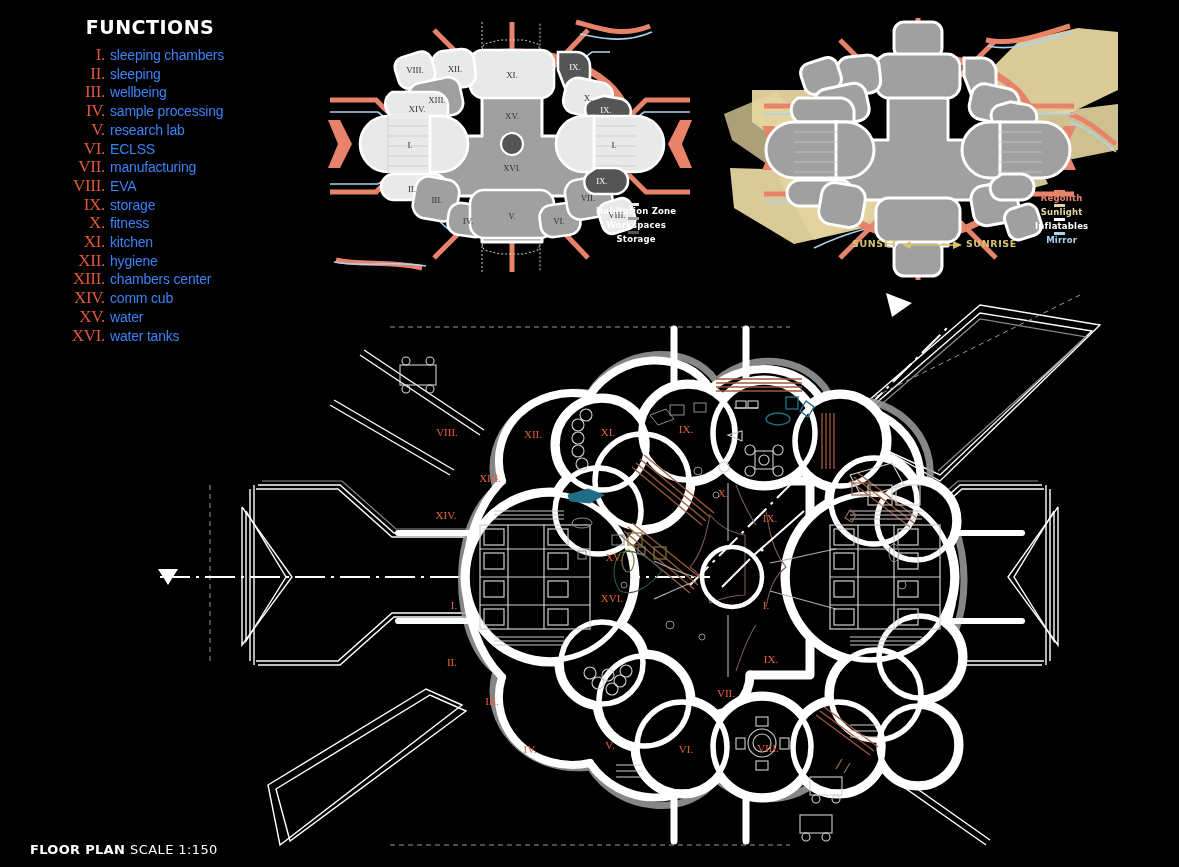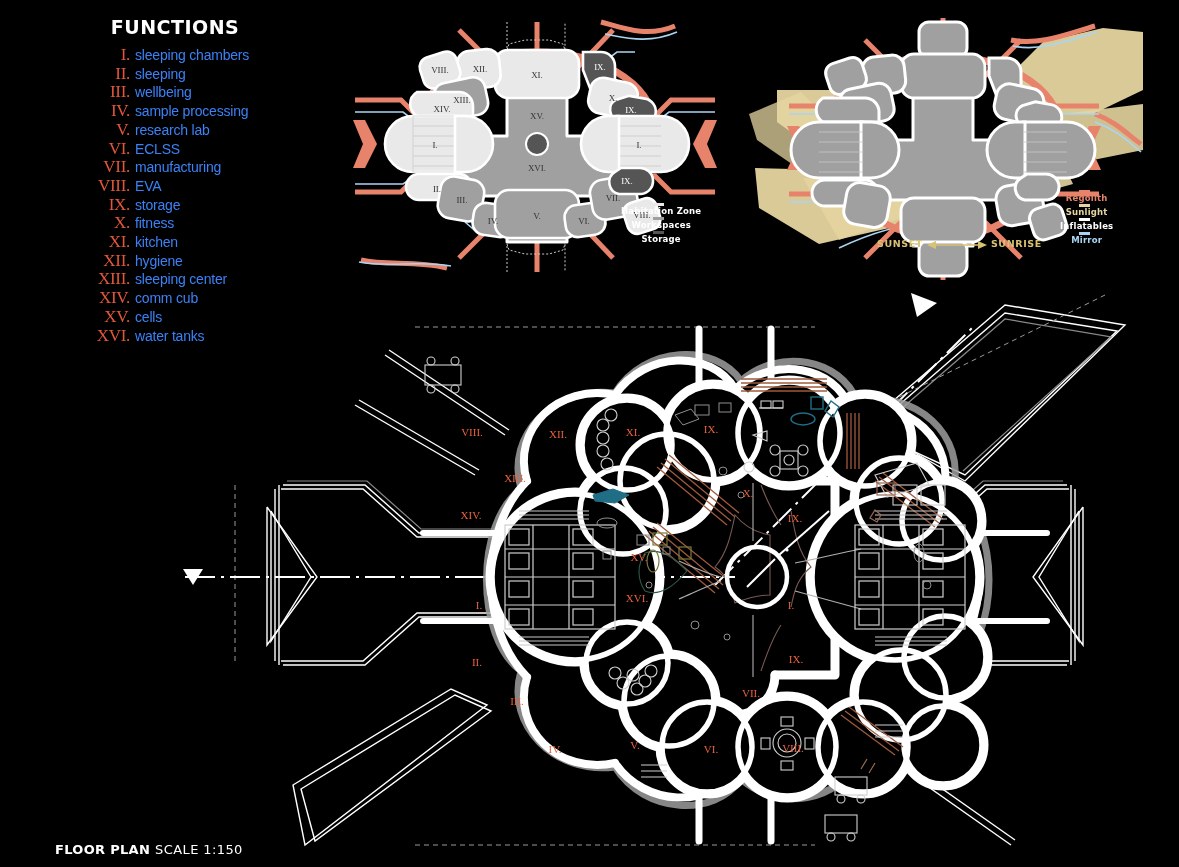--- a/index.html
+++ b/index.html
@@ -2,21 +2,21 @@
 <html><head>
 <meta charset="utf-8">
 <title>Lunar Habitat Floor Plan</title>
 <style>
   html,body{margin:0;padding:0;background:#000;}
   body{
     width:1179px;height:867px;position:relative;overflow:hidden;
     font-family:"Liberation Sans", sans-serif;
     background:#000;color:#fff;
   }
-  .board{position:absolute;inset:0;margin-left:25px;}
+  .board{position:absolute;inset:0;}
 
   
   #functions-legend{position:absolute;left:0;top:16px;width:300px;}
   #functions-title{
     text-align:center;font-size:19px;font-weight:bold;letter-spacing:.5px;
     color:#fff;margin:0 0 8px 0;font-family:"DejaVu Sans", sans-serif;
     transform:scaleY(1.05);
   }
   .fn-row{display:flex;align-items:baseline;line-height:18.7px;}
   .fn-num{
@@ -102,29 +102,29 @@
         <div class="fn-row">
           <span class="fn-num">XI.</span>
           <span class="fn-label">kitchen</span>
         </div>
         <div class="fn-row">
           <span class="fn-num">XII.</span>
           <span class="fn-label">hygiene</span>
         </div>
         <div class="fn-row">
           <span class="fn-num">XIII.</span>
-          <span class="fn-label">sleeping center</span>
+          <span class="fn-label">chambers center</span>
         </div>
         <div class="fn-row">
           <span class="fn-num">XIV.</span>
           <span class="fn-label">comm cub</span>
         </div>
         <div class="fn-row">
           <span class="fn-num">XV.</span>
-          <span class="fn-label">cells</span>
+          <span class="fn-label">water</span>
         </div>
         <div class="fn-row">
           <span class="fn-num">XVI.</span>
           <span class="fn-label">water tanks</span>
         </div>
       </div>
   </div>
 
   <div class="diagram" style="left:330px;top:22px;width:360px;height:250px;">
     <svg width="360" height="250" viewBox="0 0 360 250">

